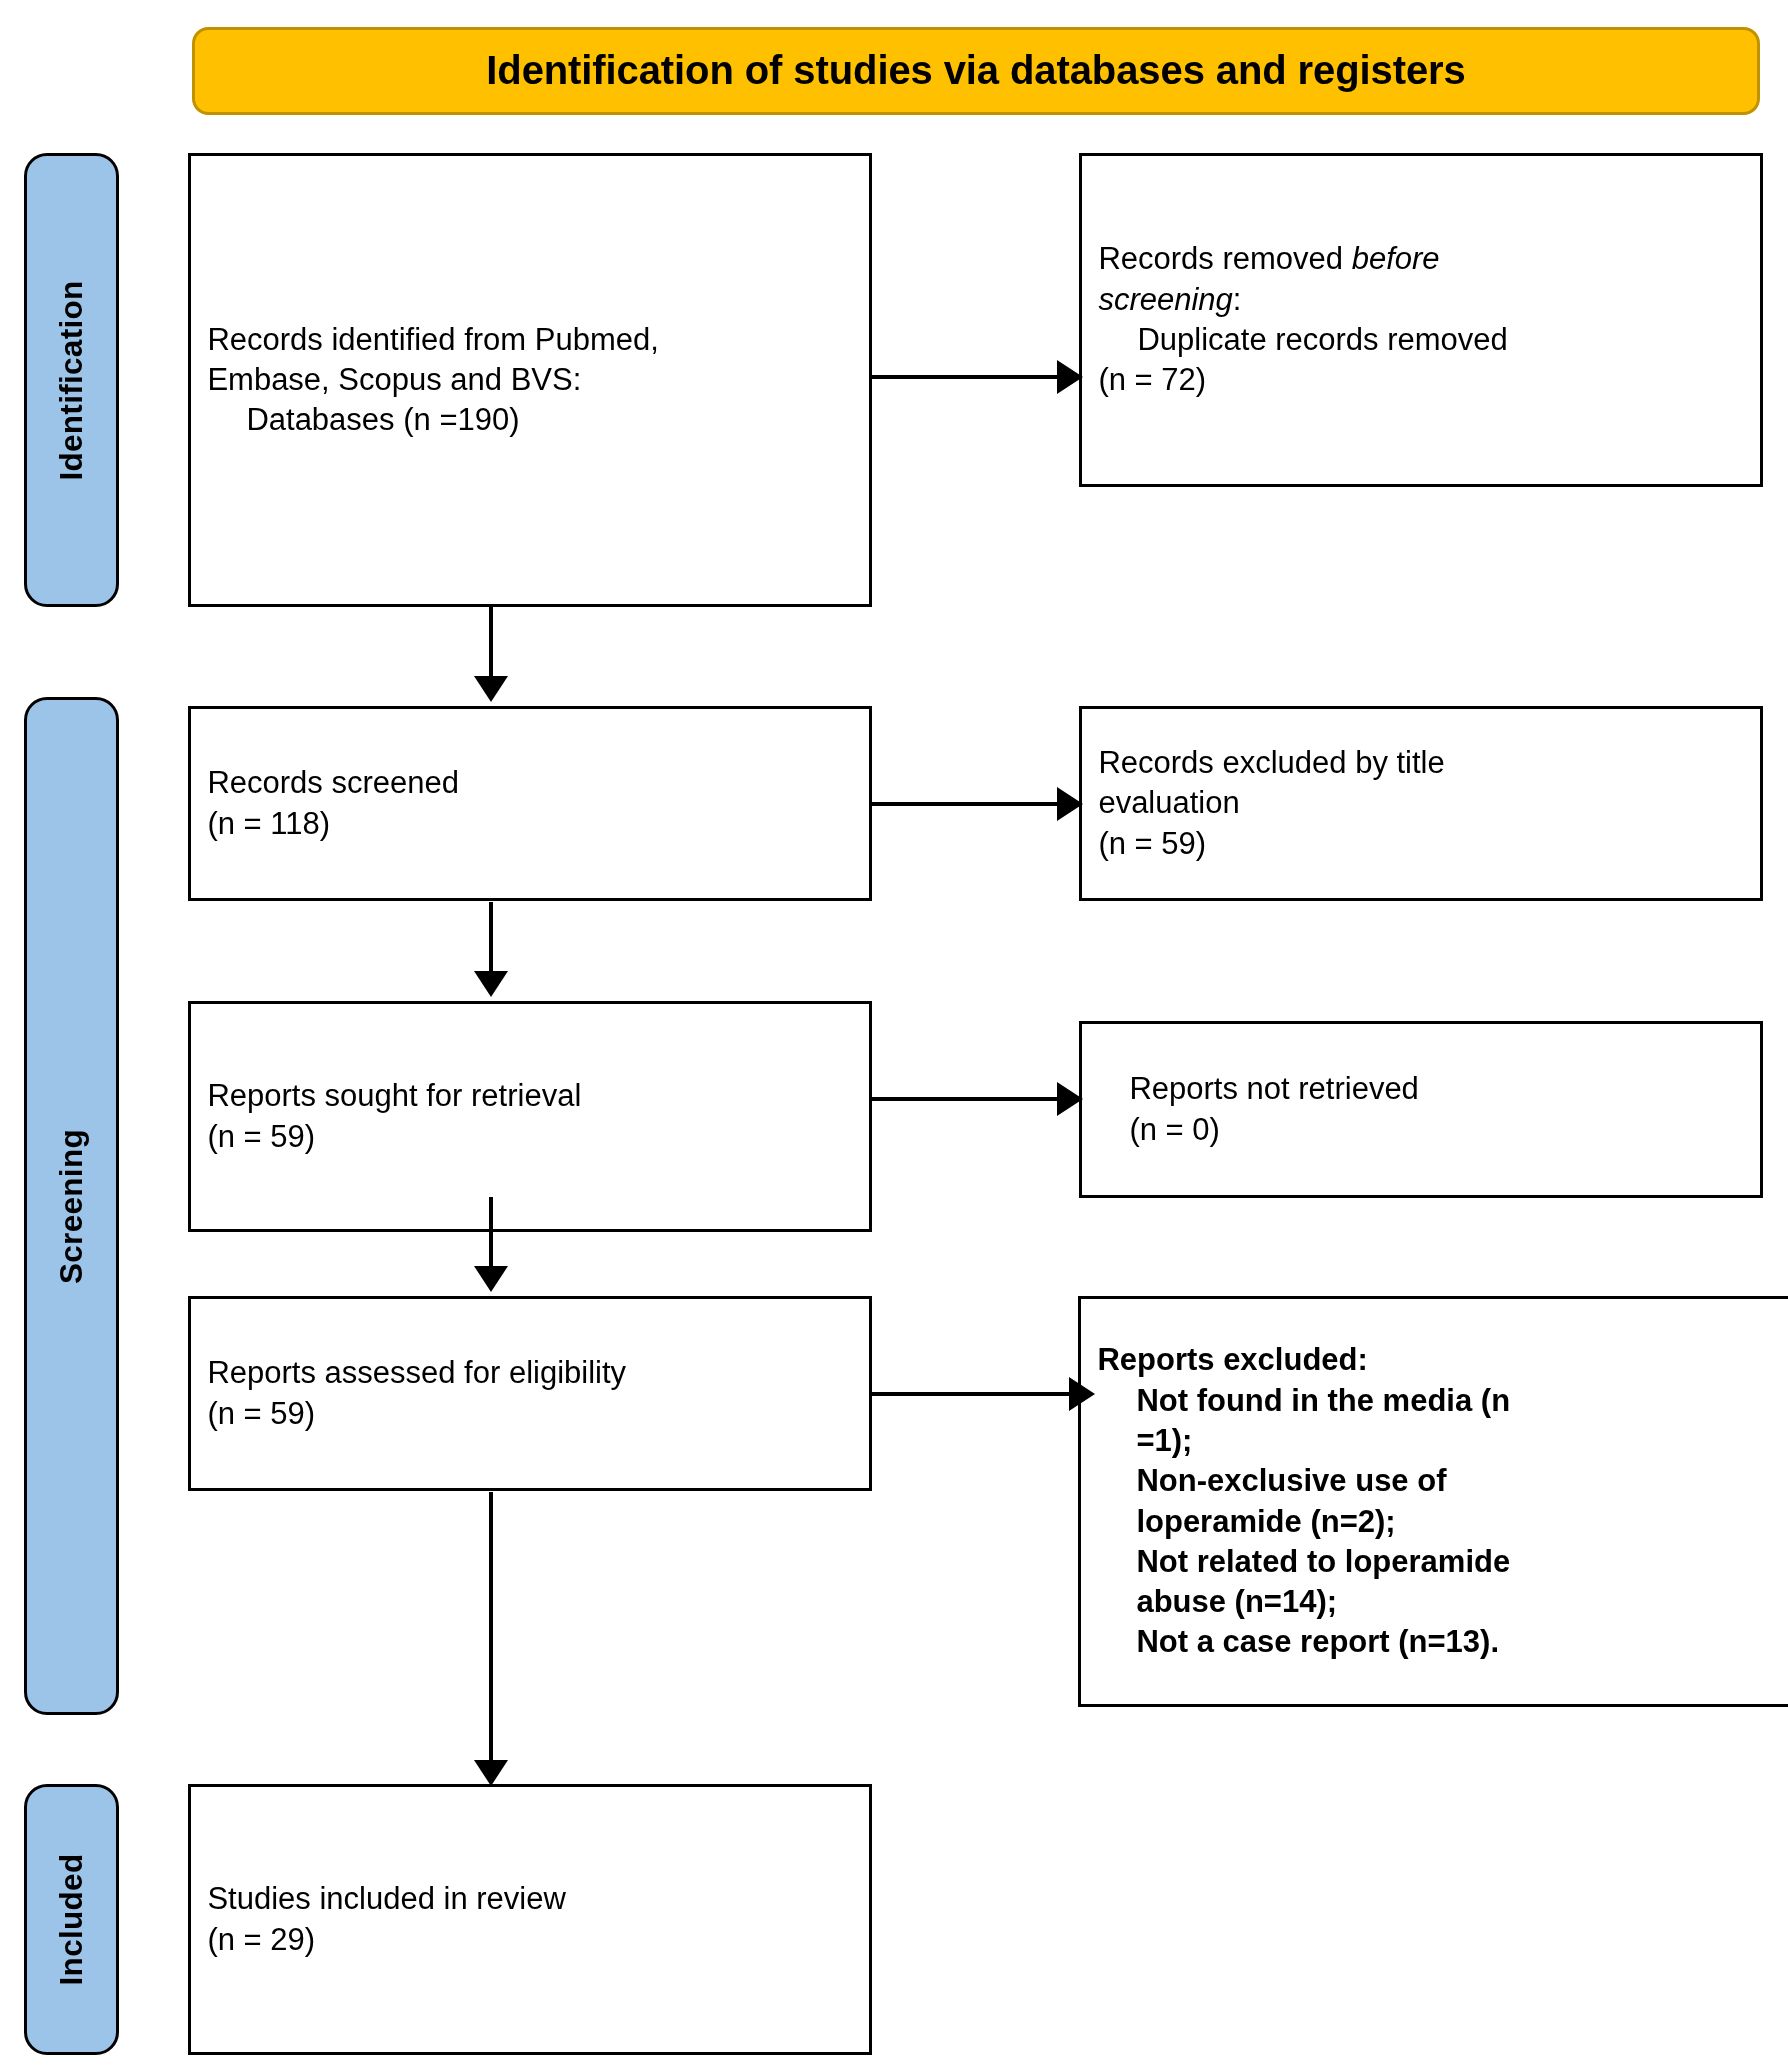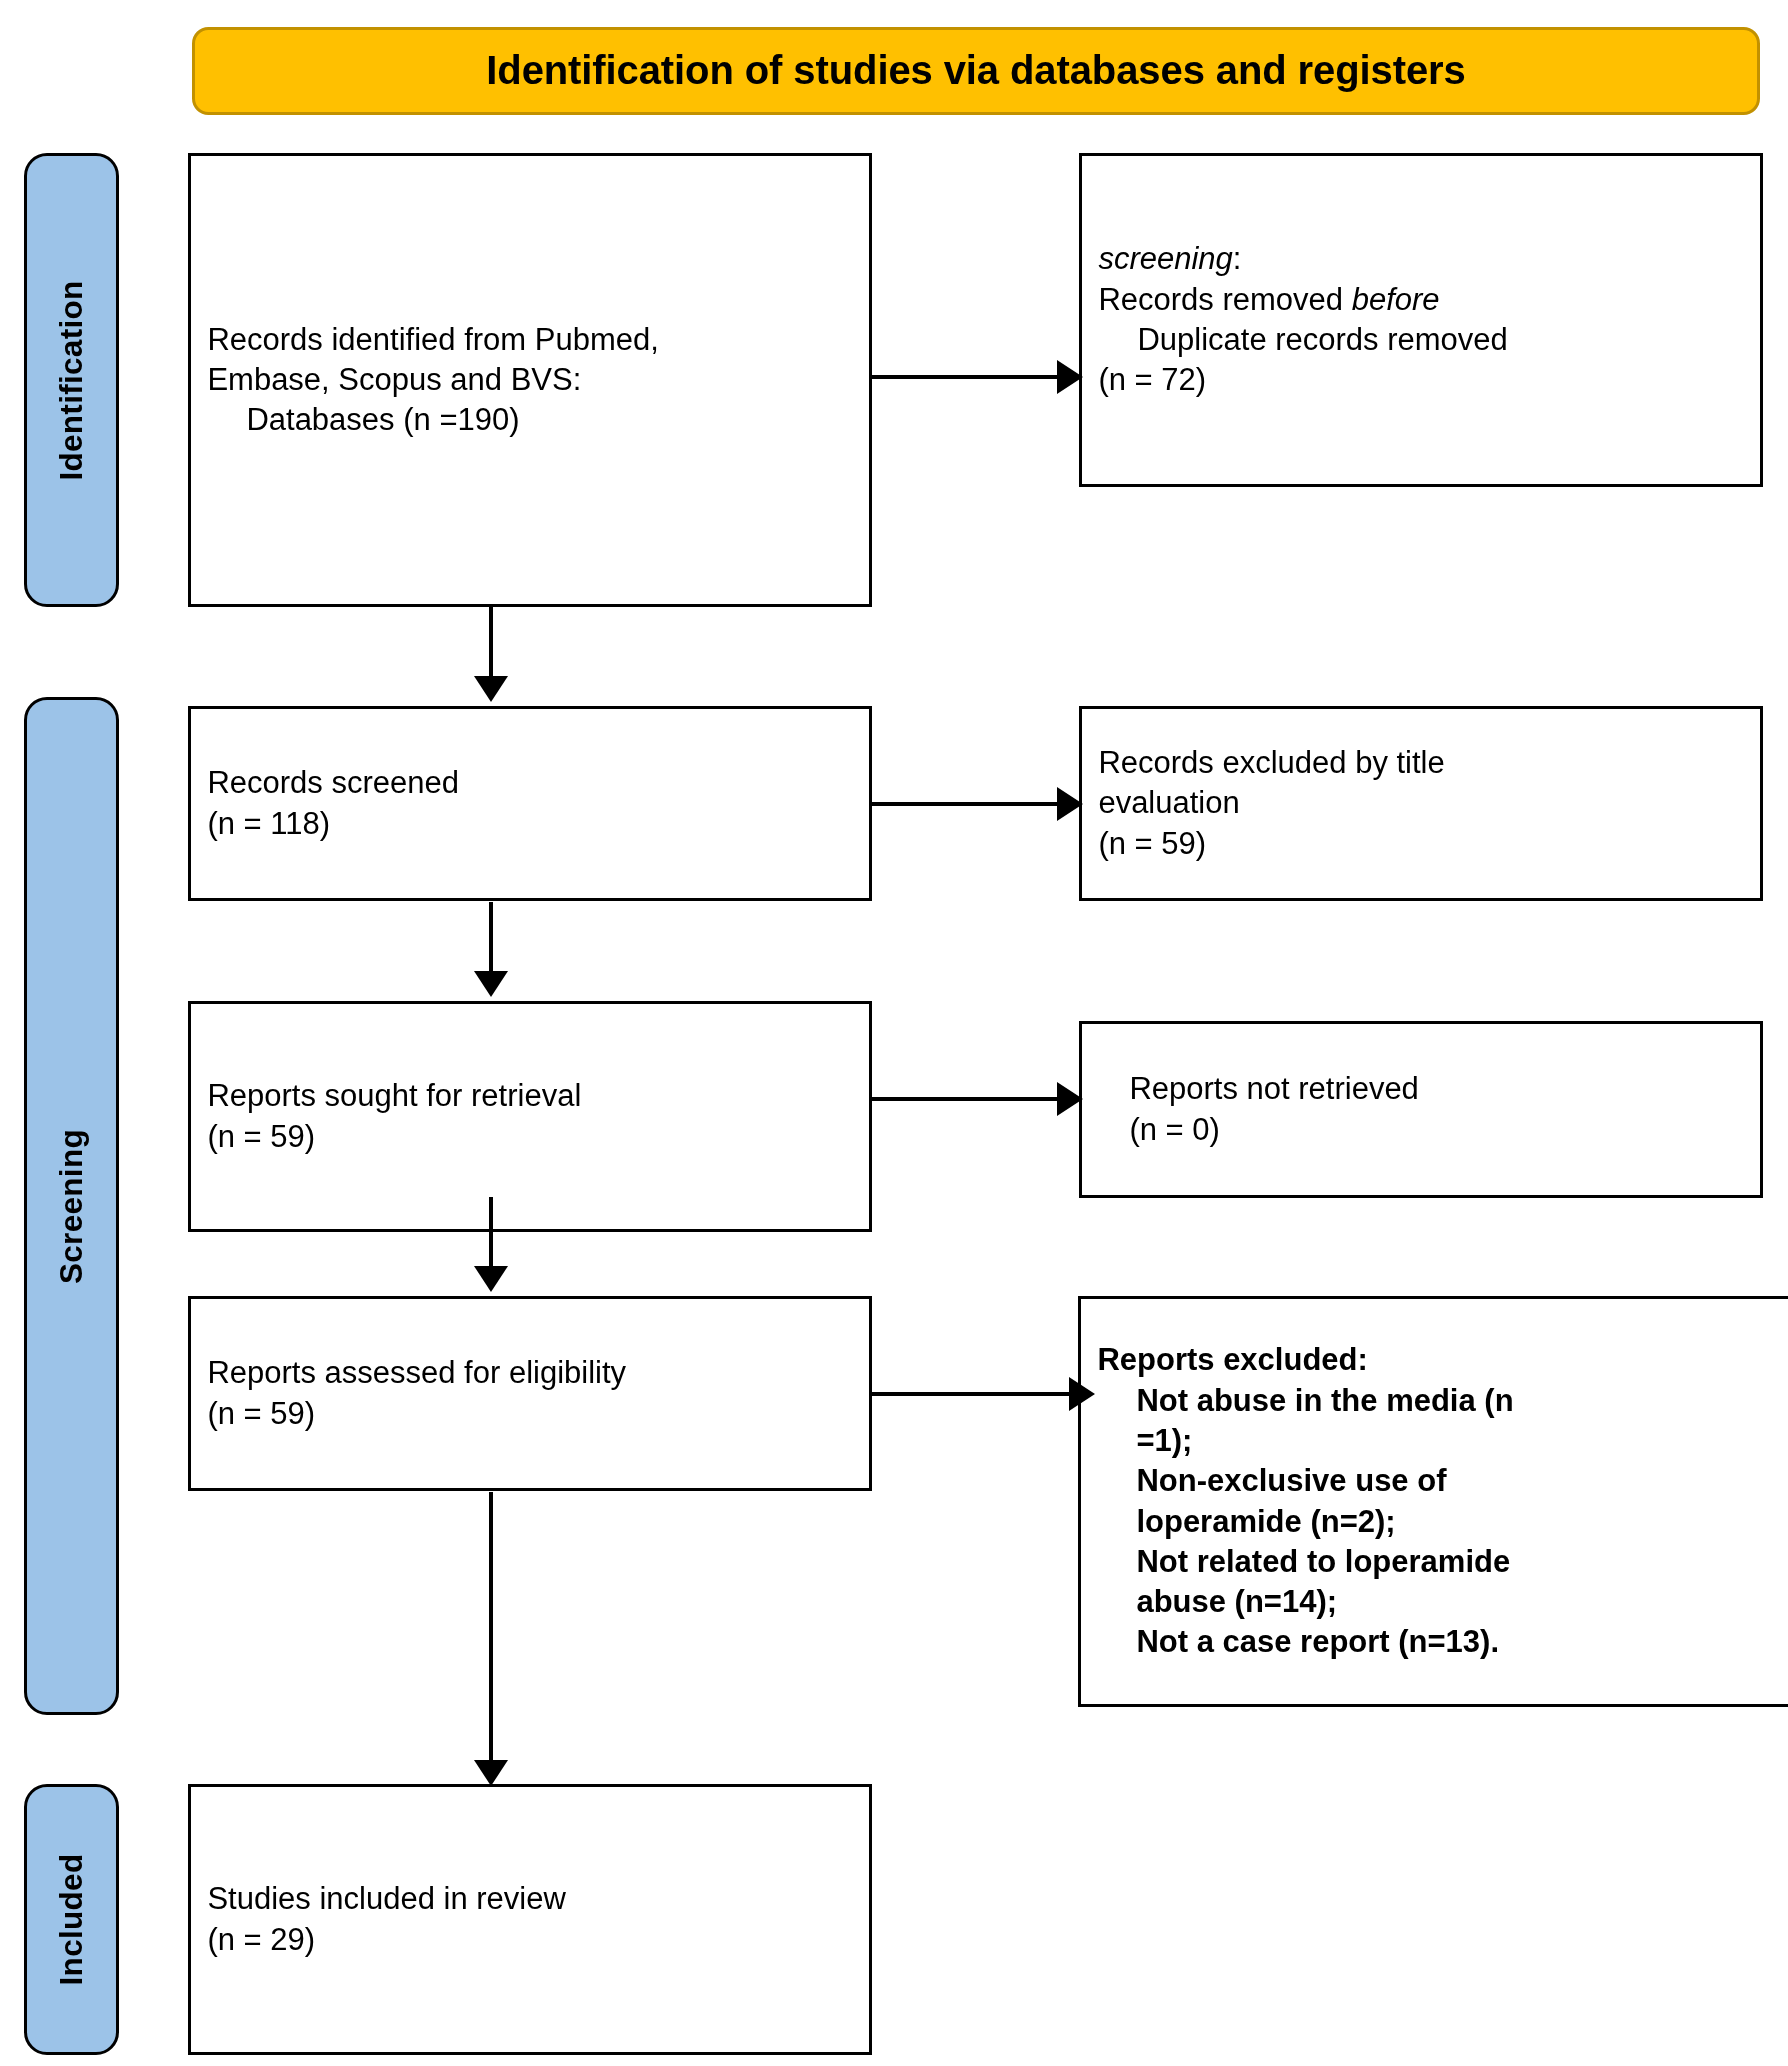--- a/index.html
+++ b/index.html
@@ -141,22 +141,22 @@
   <div class="flow-box" style="left:188px; top:153px; width:684px; height:454px;">
     <div class="box-text">
       <span class="ln">Records identified from Pubmed,</span>
       <span class="ln">Embase, Scopus and BVS:</span>
       <span class="ind">Databases (n =190)</span>
     </div>
   </div>
 
   <div class="flow-box" style="left:1079px; top:153px; width:684px; height:334px;">
     <div class="box-text">
+      <span class="ln"><span>Records removed </span><span class="ital">before</span></span>
       <span class="ln"><span class="ital">screening</span><span>:</span></span>
-      <span class="ln"><span>Records removed </span><span class="ital">before</span></span>
       <span class="ind">Duplicate records removed</span>
       <span class="ln">(n = 72)</span>
     </div>
   </div>
 
   <div class="conn-h" style="left:872px; top:375px; width:207px;">
     <span class="head-right"></span>
   </div>
 
   <div class="conn-v" style="left:489px; top:607px; height:91px;">
@@ -211,21 +211,21 @@
   <div class="flow-box" style="left:188px; top:1296px; width:684px; height:195px;">
     <div class="box-text">
       <span class="ln">Reports assessed for eligibility</span>
       <span class="ln">(n = 59)</span>
     </div>
   </div>
 
   <div class="flow-box" style="left:1078px; top:1296px; width:724px; height:411px;font-weight:bold;">
     <div class="box-text">
       <span class="ln">Reports excluded:</span>
-      <span class="ind">Not abuse in the media (n</span>
+      <span class="ind">Not found in the media (n</span>
       <span class="ind">=1);</span>
       <span class="ind">Non-exclusive use of</span>
       <span class="ind">loperamide (n=2);</span>
       <span class="ind">Not related to loperamide</span>
       <span class="ind">abuse (n=14);</span>
       <span class="ind">Not a case report (n=13).</span>
     </div>
   </div>
 
   <div class="conn-h" style="left:872px; top:1392px; width:219px;">

